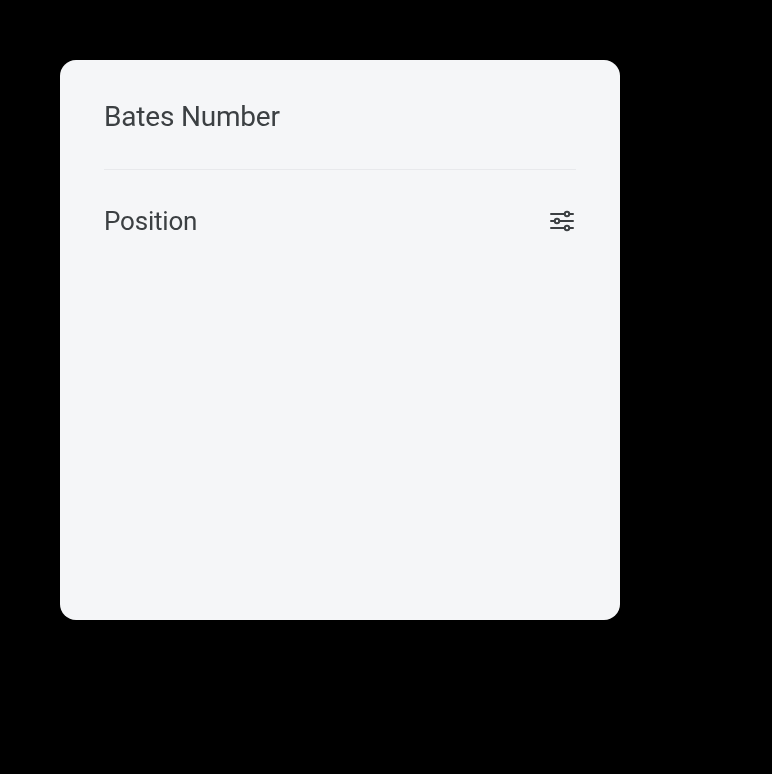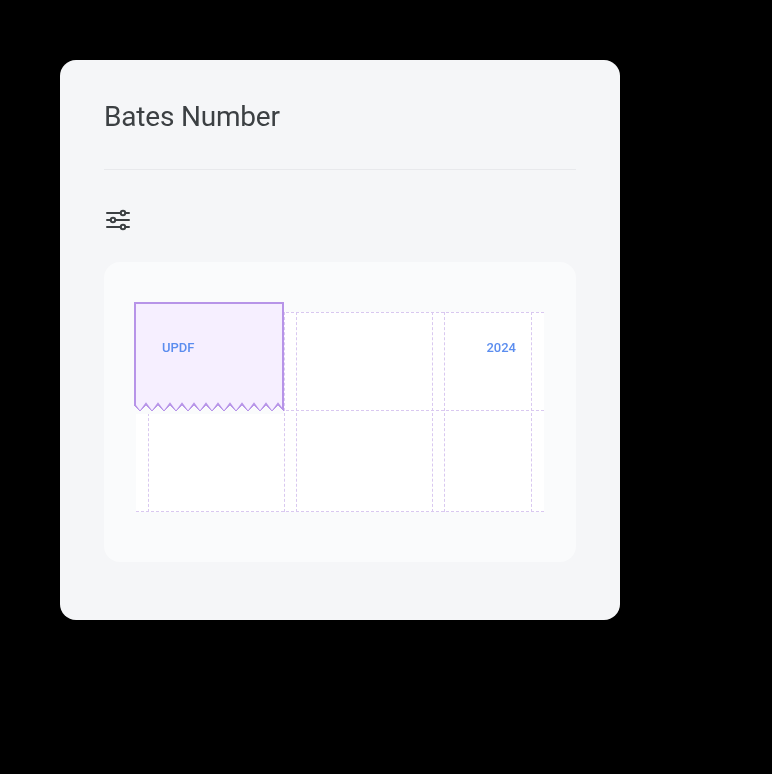--- a/index.html
+++ b/index.html
@@ -137,52 +137,26 @@
 </head>
 <body>
 
 <div class="noise-bg"></div>
 
 <div class="card">
   <h1 class="title">Bates Number</h1>
   <hr class="divider">
 
   <div class="section-header">
+    <div class="section-title">Position</div>
     <div class="settings-icon">
       <svg width="26" height="22" viewBox="0 0 26 22" fill="none" stroke="#3c4043" stroke-width="2" stroke-linecap="round">
         <line x1="2" y1="4" x2="24" y2="4"></line>
         <circle cx="18" cy="4" r="2.2" fill="#f5f6f8"></circle>
         <line x1="2" y1="11" x2="24" y2="11"></line>
         <circle cx="8" cy="11" r="2.2" fill="#f5f6f8"></circle>
         <line x1="2" y1="18" x2="24" y2="18"></line>
         <circle cx="18" cy="18" r="2.2" fill="#f5f6f8"></circle>
       </svg>
     </div>
   </div>
 
-  <div class="preview-panel">
-    <div class="page-mockup">
-      <div class="page-bg"></div>
-
-      <div class="dash-v" style="left:12px; top:10px; bottom:10px;"></div>
-      <div class="dash-v" style="left:148px; top:10px; bottom:10px;"></div>
-      <div class="dash-v" style="left:160px; top:10px; bottom:10px;"></div>
-      <div class="dash-v" style="left:296px; top:10px; bottom:10px;"></div>
-      <div class="dash-v" style="left:308px; top:10px; bottom:10px;"></div>
-      <div class="dash-v" style="right:12px; top:10px; bottom:10px;"></div>
-
-      <div class="dash-h" style="left:0; right:0; top:10px;"></div>
-      <div class="dash-h" style="left:0; right:0; top:108px;"></div>
-      <div class="dash-h" style="left:0; right:0; bottom:10px;"></div>
-
-      <div class="selected-zone">
-        <div class="selected-zone-border-zigzag">
-          <svg viewBox="0 0 150 12" preserveAspectRatio="none">
-            <path d="M0,2 L6,10 L12,2 L18,10 L24,2 L30,10 L36,2 L42,10 L48,2 L54,10 L60,2 L66,10 L72,2 L78,10 L84,2 L90,10 L96,2 L102,10 L108,2 L114,10 L120,2 L126,10 L132,2 L138,10 L144,2 L150,10" stroke="#b794e8" stroke-width="2" fill="none"></path>
-          </svg>
-        </div>
-      </div>
-
-      <div class="label-text" style="left:26px; top:38px;">UPDF</div>
-      <div class="label-text" style="right:28px; top:38px;">2024</div>
-    </div>
-  </div>
 </div>
 
 </body></html>

